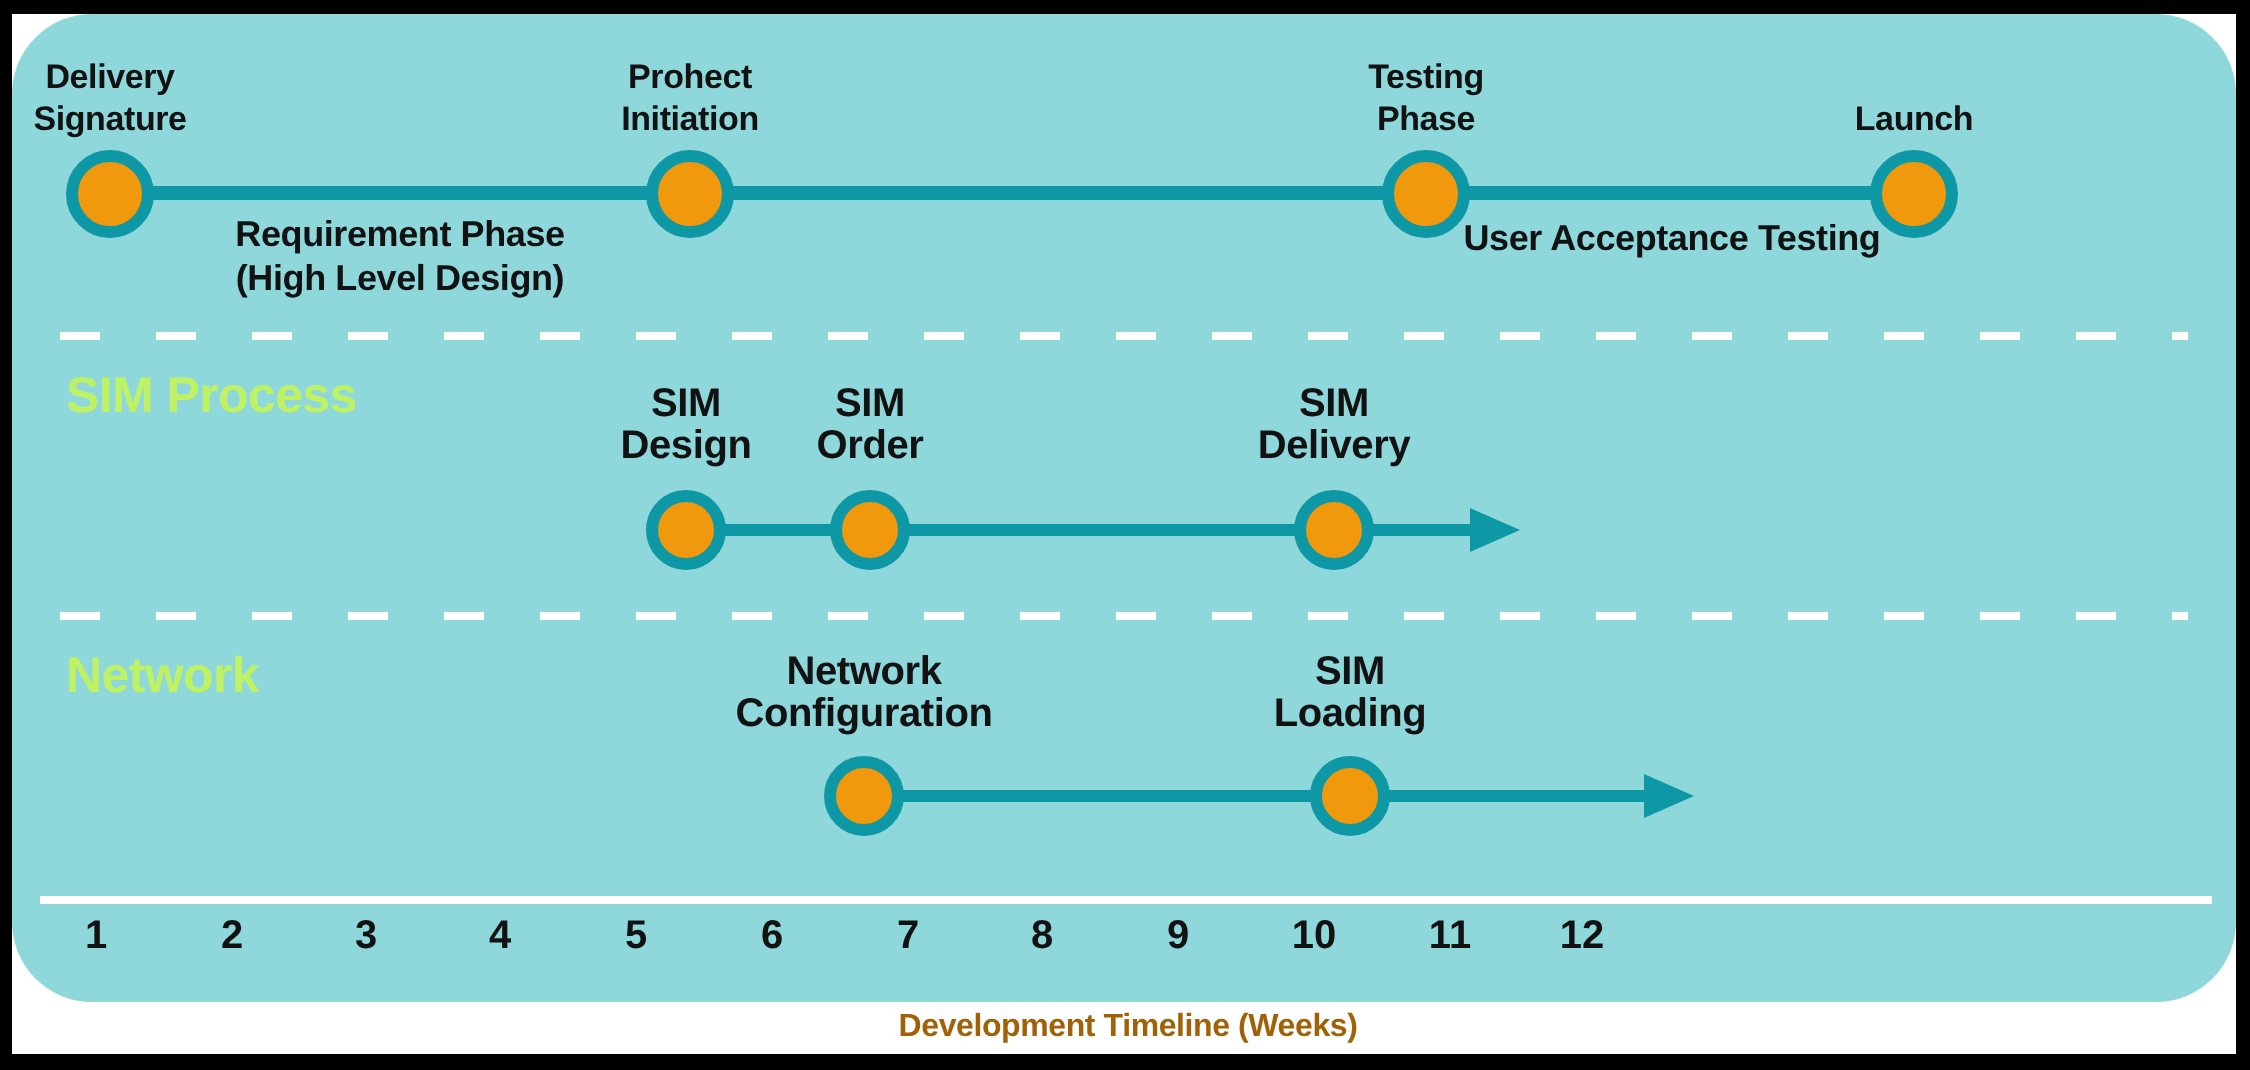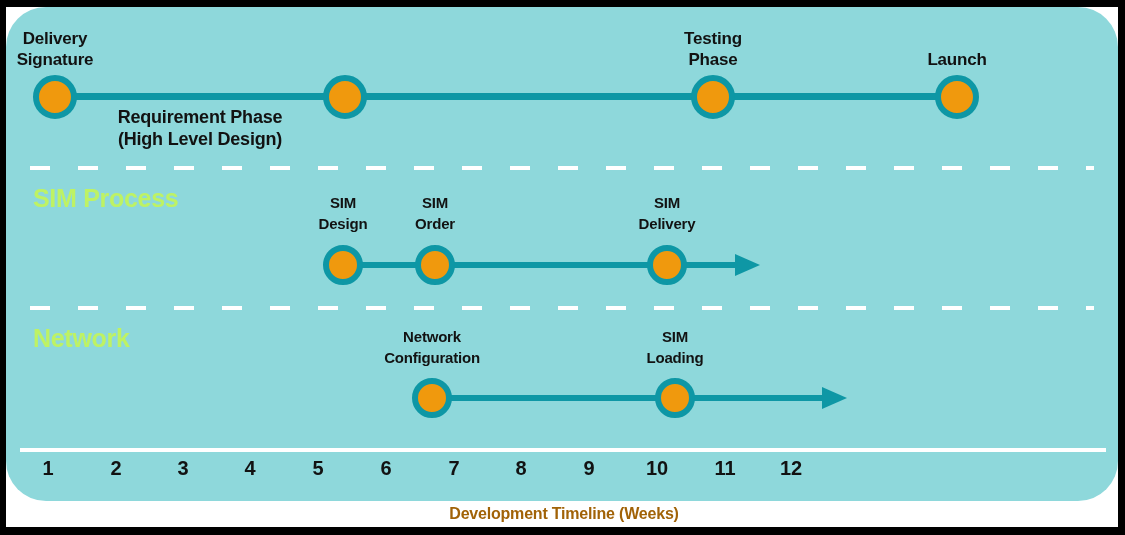--- a/index.html
+++ b/index.html
@@ -11,21 +11,21 @@
 
   .tl-line{position:absolute;background:#0E97A5;}
   .dot{position:absolute;background:#F0990D;border:6px solid #0E97A5;border-radius:50%;box-sizing:content-box;}
   .dot-lg{width:32px;height:32px;}
   .dot-sm{width:28px;height:28px;}
 
   .lbl{position:absolute;color:#121212;font-weight:bold;text-align:center;
        white-space:pre-line;transform:translateX(-50%);}
   .m-lbl{font-size:17px;line-height:21px;letter-spacing:-0.2px;}
   .p-lbl{font-size:18px;line-height:22px;letter-spacing:-0.2px;}
-  .row-lbl{font-size:15px;line-height:21px;letter-spacing:-0.2px;}
+  .row-lbl{font-size:20px;line-height:21px;letter-spacing:-0.2px;}
   .section-title{position:absolute;color:#bef264;font-weight:bold;font-size:25px;letter-spacing:-0.3px;}
 
   .divider{position:absolute;left:30px;width:1064px;height:4px;
            background:repeating-linear-gradient(90deg,#ffffff 0 20px,rgba(0,0,0,0) 20px 48px);}
   .axis-line{position:absolute;left:20px;top:448px;width:1086px;height:4px;background:#ffffff;}
   .week{position:absolute;top:457px;color:#121212;font-weight:bold;font-size:20px;transform:translateX(-50%);}
   .axis-label{position:absolute;left:564px;top:505px;transform:translateX(-50%);
               color:#a16207;font-weight:bold;font-size:16px;letter-spacing:-0.2px;white-space:nowrap;}
   .arrow{position:absolute;width:0;height:0;border-top:11px solid transparent;
          border-bottom:11px solid transparent;border-left:25px solid #0E97A5;}
@@ -34,31 +34,34 @@
 <body>
 
 <div id="stage">
   <div class="card"></div>
   <div class="panel"></div>
 
   <div class="tl-line" style="left:55px;top:93px;width:902px;height:7px;"></div>
 
   <div class="lbl m-lbl" style="left:55px;bottom:465px;">Delivery
 Signature</div>
+  <div class="lbl m-lbl" style="left:345px;bottom:465px;">Prohect
+Initiation</div>
   <div class="lbl m-lbl" style="left:713px;bottom:465px;">Testing
 Phase</div>
   <div class="lbl m-lbl" style="left:957px;bottom:465px;text-align:center;">Launch</div>
 
   <div class="dot dot-lg" style="left:33px;top:75px;"></div>
   <div class="dot dot-lg" style="left:323px;top:75px;"></div>
   <div class="dot dot-lg" style="left:691px;top:75px;"></div>
   <div class="dot dot-lg" style="left:935px;top:75px;"></div>
 
   <div class="lbl p-lbl" style="left:200px;top:106px;">Requirement Phase
 (High Level Design)</div>
+  <div class="lbl p-lbl" style="left:836px;top:108px;">User Acceptance Testing</div>
 
   <div class="divider" style="top:166px;"></div>
 
   <div class="section-title" style="left:33px;top:184px;">SIM Process</div>
 
   <div class="tl-line" style="left:343px;top:262px;width:394px;height:6px;"></div>
   <div class="arrow" style="left:735px;top:254px;"></div>
 
   <div class="lbl row-lbl" style="left:343px;bottom:301px;">SIM
 Design</div>

